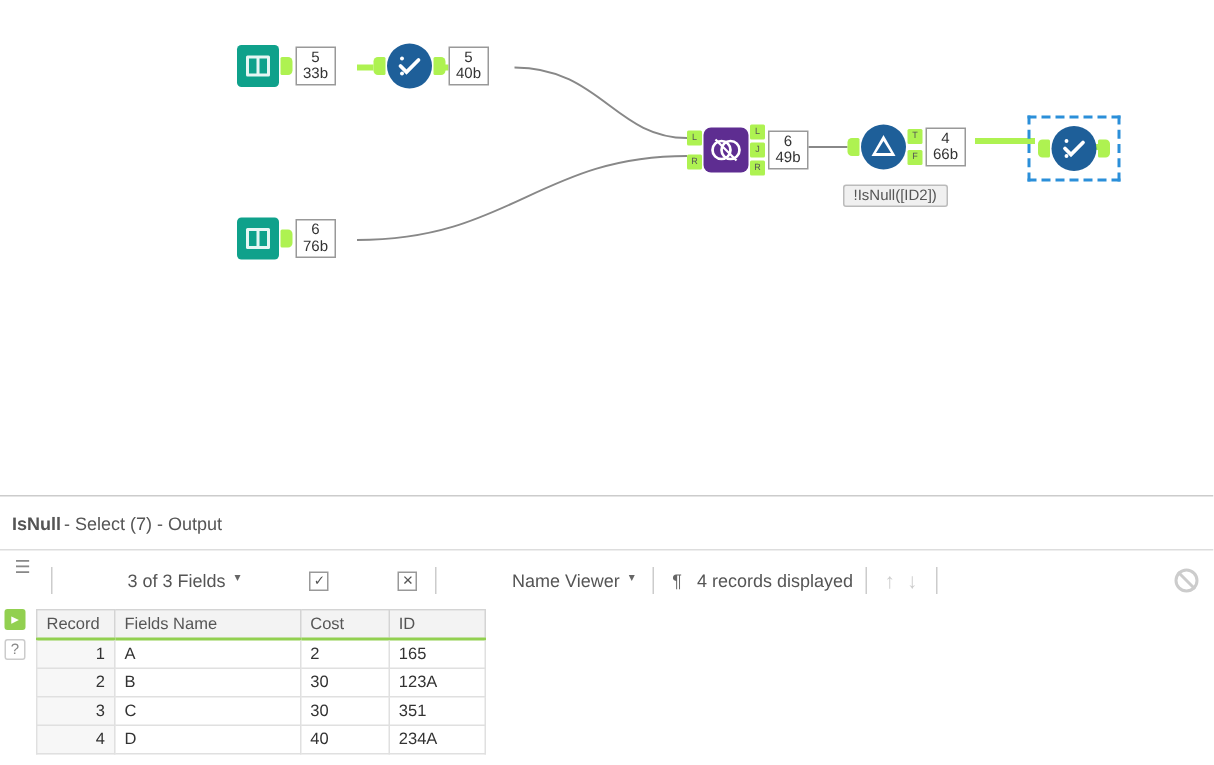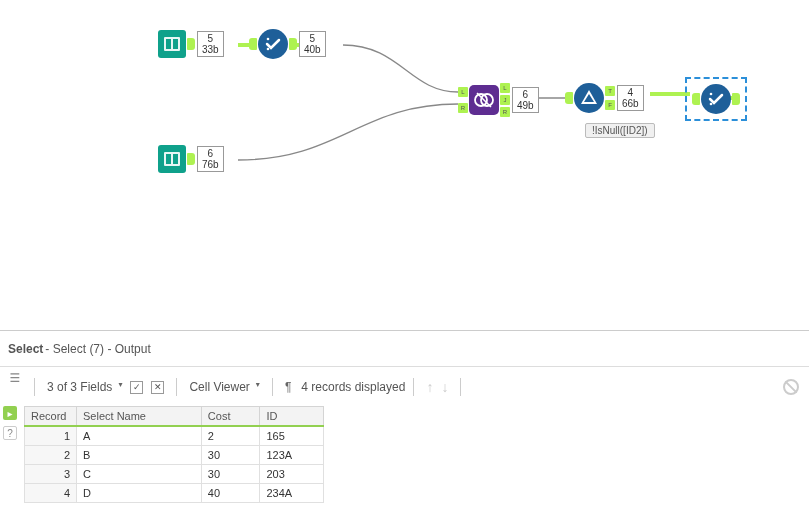--- a/index.html
+++ b/index.html
@@ -20,21 +20,21 @@
   .caption { position:absolute; border:1px solid #bbb; background:#f0f0f0; color:#555; padding:1px 6px; font-size:10px; border-radius:2px; }
   .selected { outline:2px dashed #2b8fd9; outline-offset:3px; }
   .divider { position:absolute; left:0; top:330px; width:100%; height:1px; background:#ccc; }
   .results-header { position:absolute; left:0; top:336px; width:100%; height:26px; display:flex; align-items:center; padding:0 8px; font-size:12px; color:#555; }
   .results-header b { font-weight:600; margin-right:2px; }
   .hr2 { position:absolute; left:0; top:366px; width:100%; height:1px; background:#ddd; }
   .toolbar { position:absolute; left:0; top:372px; width:100%; height:30px; display:flex; align-items:center; padding:0 4px; color:#555; font-size:12px; }
   .left-icons { width:24px; display:flex; flex-direction:column; align-items:center; gap:8px; margin-left:0; }
   .left-icons span { color:#888; font-size:12px; }
   .toolbar .sep { width:1px; height:18px; background:#ccc; margin:0 8px; }
-  .toolbar .btn { display:flex; align-items:flex-start; gap:4px; padding:2px 4px; cursor:pointer; }
+  .toolbar .btn { display:flex; align-items:flex-start; gap:4px; padding:2px 4px; cursor:pointer;margin-left:38px; }
   .arrow { color:#ccc; font-size:14px; }
   .spacer { flex:1; }
   .forbid { width:16px; height:16px; border:2px solid #ccc; border-radius:50%; position:relative; margin-right:6px; }
   .forbid::after { content:""; position:absolute; width:16px; height:2px; background:#ccc; top:50%; left:50%; transform:translate(-50%,-50%) rotate(45deg); }
   .grid-wrap { position:absolute; left:24px; top:406px; width:300px; }
   table.grid { border-collapse:collapse; width:100%; font-size:11px; color:#333; }
   table.grid th { background:#f3f3f3; border:1px solid #d4d4d4; border-bottom:2px solid #92d050; padding:3px 6px; text-align:left; font-weight:400; color:#555; }
   table.grid td { border:1px solid #e0e0e0; padding:3px 6px; }
   table.grid td.rec { text-align:right; background:#f7f7f7; }
   .left-gutter { position:absolute; left:0; top:406px; width:20px; display:flex; flex-direction:column; align-items:center; gap:6px; }
@@ -138,39 +138,39 @@
     </div>
     <div style="display:flex;flex-direction:column;gap:4px;margin-left:1px;">
       <div class="anchor-sm">T</div>
       <div class="anchor-sm">F</div>
     </div>
     <div class="count-box">
       <span class="line">4</span>
       <span class="line">66b</span>
     </div>
   </div>
-  <div class="caption" style="left:585px; top:123px;text-align:right;">!IsNull([ID2])</div>
+  <div class="caption" style="left:562px; top:123px;text-align:right;">!IsNull([ID2])</div>
 
   <div class="node-group selected" style="left:690px; top:82px; padding:2px;">
     <div class="anchor" style="transform:scaleX(-1);margin-right:1px;margin-left:0;"></div>
     <div class="tool-round select-tool">
       <svg width="18" height="18" viewBox="0 0 18 18">
           <path d="M3 9 L7 13 L15 5" stroke="#fff" stroke-width="2.5" fill="none" stroke-linecap="round"></path>
           <circle cx="4" cy="4" r="1.3" fill="#fff"></circle>
           <circle cx="4" cy="14" r="1.3" fill="#fff"></circle>
         </svg>
     </div>
     <div class="anchor"></div>
   </div>
 </div>
 
 <div class="divider"></div>
 
 <div class="results-header">
-  <b>Select</b>
+  <b>IsNull</b>
   <span> - Select (7) - Output</span>
 </div>
 
 <div class="hr2"></div>
 
 <div class="toolbar">
   <div class="left-icons" style="position:absolute; left:3px; top:-1px;">
     <span>☰</span>
   </div>
   <div style="width:22px;"></div>
@@ -180,21 +180,21 @@
     <span class="caret">▾</span>
   </div>
   <div class="btn">
       <span class="check-sq">✓</span>
     </div>
   <div class="btn">
       <span class="x-sq">✕</span>
     </div>
   <div class="sep"></div>
   <div class="btn">
-    <span>Cell Viewer</span>
+    <span>Name Viewer</span>
     <span class="caret">▾</span>
   </div>
   <div class="sep"></div>
   <span style="margin:0 4px;color:#666;">¶</span>
   <span style="margin-left:6px;">4 records displayed</span>
   <div class="sep"></div>
   <span class="arrow" style="margin:0 4px;">↑</span>
   <span class="arrow" style="margin:0 4px;">↓</span>
   <div class="sep"></div>
   <div class="spacer"></div>
@@ -204,21 +204,21 @@
 <div class="left-gutter">
   <div class="gutter-btn gutter-green">▸</div>
   <div class="gutter-btn gutter-q">?</div>
 </div>
 
 <div class="grid-wrap">
   <table class="grid" id="results-table">
     <thead>
         <tr id="grid-head">
           <th style="width: 52px;">Record</th>
-          <th>Select Name</th>
+          <th>Fields Name</th>
           <th>Cost</th>
           <th>ID</th>
         </tr>
       </thead>
     <tbody id="grid-body">
         <tr>
           <td class="rec">1</td>
           <td>A</td>
           <td>2</td>
           <td>165</td>
@@ -226,21 +226,21 @@
         <tr>
           <td class="rec">2</td>
           <td>B</td>
           <td>30</td>
           <td>123A</td>
         </tr>
         <tr>
           <td class="rec">3</td>
           <td>C</td>
           <td>30</td>
-          <td>203</td>
+          <td>351</td>
         </tr>
         <tr>
           <td class="rec">4</td>
           <td>D</td>
           <td>40</td>
           <td>234A</td>
         </tr>
       </tbody>
   </table>
 </div>

